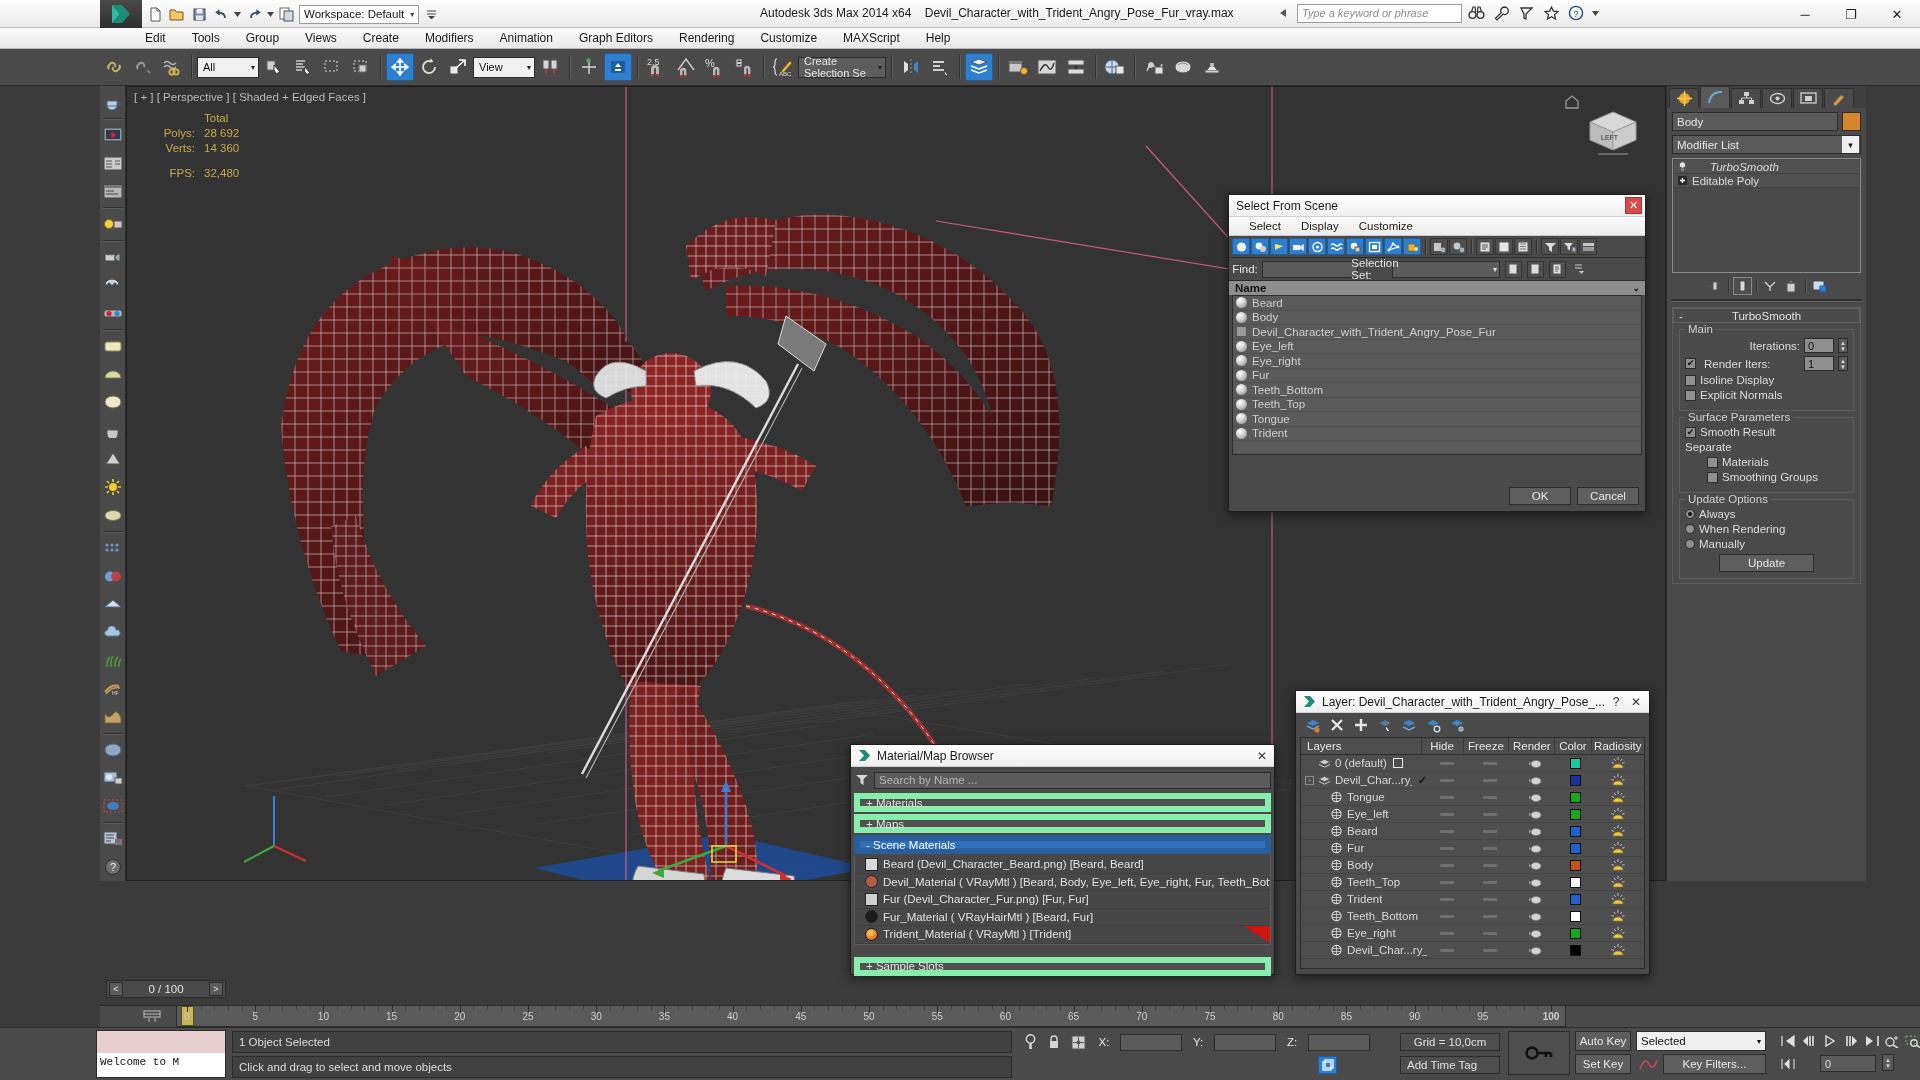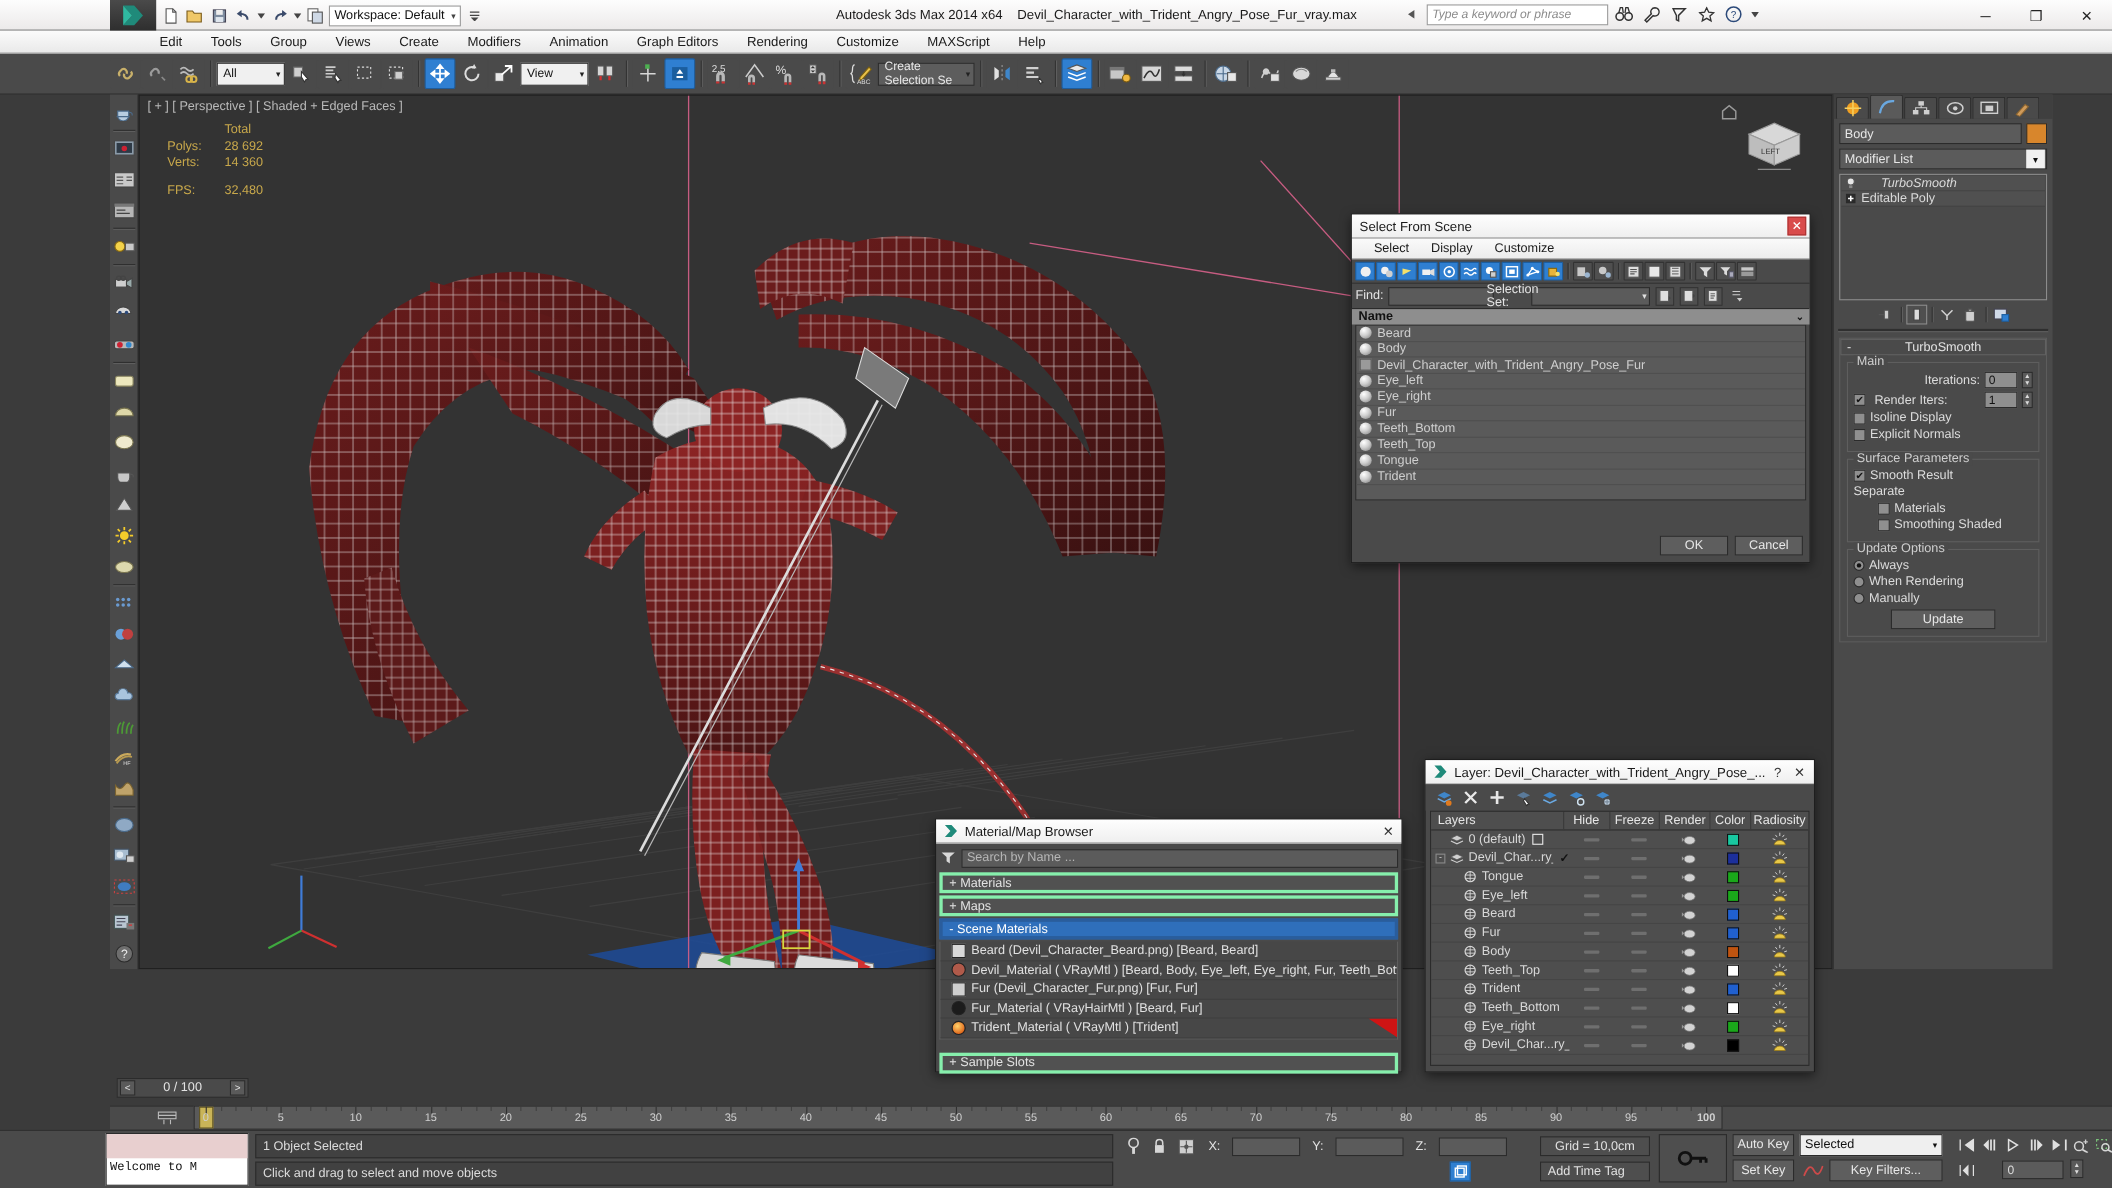--- a/index.html
+++ b/index.html
@@ -52,21 +52,21 @@
   .lsep{width:20px;height:1px;background:#2f2f2f;margin:2px 0;box-shadow:0 1px 0 #5e5e5e}
 
   
   .viewport{position:absolute;left:126px;top:86px;width:1540px;height:795px;background:#333333;
      overflow:hidden;}
   .vpborder{position:absolute;left:126px;top:86px;width:1540px;height:795px;border:1px solid #202020;pointer-events:none}
   .vplabel{position:absolute;left:8px;top:5px;color:#b9b9b9;font-size:11.5px}
   .vpstats{position:absolute;left:26px;top:25px;color:#c8a84b;font-size:11.5px;line-height:15px}
   .vpstats table{border-collapse:collapse}
   .vpstats td{padding:0 9px 0 0;color:#c8a84b;font-size:11.5px}
-  .vpstats td.lab{width:52px}
+  .vpstats td.lab{text-align:right;width:52px}
   .gizmo{position:absolute;right:18px;top:10px;width:70px;height:70px;}
   .homebtn{position:absolute;right:86px;top:8px;width:16px;height:16px}
 
   
   .cmdpanel{position:absolute;left:1666px;top:86px;width:200px;height:795px;background:#4a4a4a;
      border-left:1px solid #2c2c2c}
   .cptabs{display:flex;height:22px;align-items:flex-end;padding-left:2px;gap:1px;background:#3f3f3f}
   .cptab{width:30px;height:20px;display:flex;align-items:center;justify-content:center;background:#4a4a4a;
      border:1px solid #2e2e2e;border-bottom:none;border-radius:2px 2px 0 0}
   .cptab.act{background:#5a5a5a;height:22px}
@@ -142,21 +142,21 @@
   .sfs-btns{position:absolute;right:6px;bottom:6px;display:flex;gap:6px}
   .sfs-btns .b{width:62px;height:18px;background:#5e5e5e;border:1px solid #2b2b2b;
      display:flex;align-items:center;justify-content:center;font-size:11.5px;color:#e8e8e8}
 
   
   #mmb{left:850px;top:744px;width:425px;height:231px}
   .mmb-search{height:20px;margin:3px;display:flex;align-items:center;gap:4px}
   .mmb-search .fun{width:16px;height:16px;display:flex;align-items:center;justify-content:center}
   .mmb-search .inp{flex:1;height:17px;background:#5b5b5b;border:1px solid #2b2b2b;color:#b6b6b6;
      font-size:11.5px;display:flex;align-items:center;padding-left:4px}
-  .mmb-grp{height:19px;margin:2px 3px;background:#515151;border:3px solid #86efac;display:flex;
+  .mmb-grp{height:19px;margin:2px 3px;background:#515151;border:6px solid #86efac;display:flex;
      align-items:center;font-size:11.5px;color:#e2e2e2;padding-left:6px}
   .mmb-grp.sel{background:#2f6fbb;border-color:#2a5d9c;color:#fff}
   .mmb-items{margin:0 3px;background:#474747;border:1px solid #5d5d5d;border-top:none}
   .mmb-it{height:17.5px;display:flex;align-items:center;gap:5px;padding-left:10px;font-size:11.5px;
      color:#e0e0e0;border-bottom:1px solid #3f3f3f;position:relative;white-space:nowrap;overflow:hidden}
   .mmb-it .sw{width:13px;height:13px;border:1px solid #222;flex:none}
   .mmb-it .corner{position:absolute;right:0;top:0;width:0;height:0;
      border-top:17px solid #cf1414;border-left:26px solid transparent}
 
   
@@ -1069,21 +1069,21 @@
         </div>
         <div class="frow">
           <span>Separate</span>
         </div>
         <div class="frow" style="padding-left:22px">
           <span class="cbx"></span>
           <span>Materials</span>
         </div>
         <div class="frow" style="padding-left:22px">
           <span class="cbx"></span>
-          <span>Smoothing Shaded</span>
+          <span>Smoothing Groups</span>
         </div>
       </div>
 
       <div class="grp">
         <div class="glab">Update Options</div>
         <div class="frow">
           <span class="rad">
               <i></i>
             </span>
           <span>Always</span>

